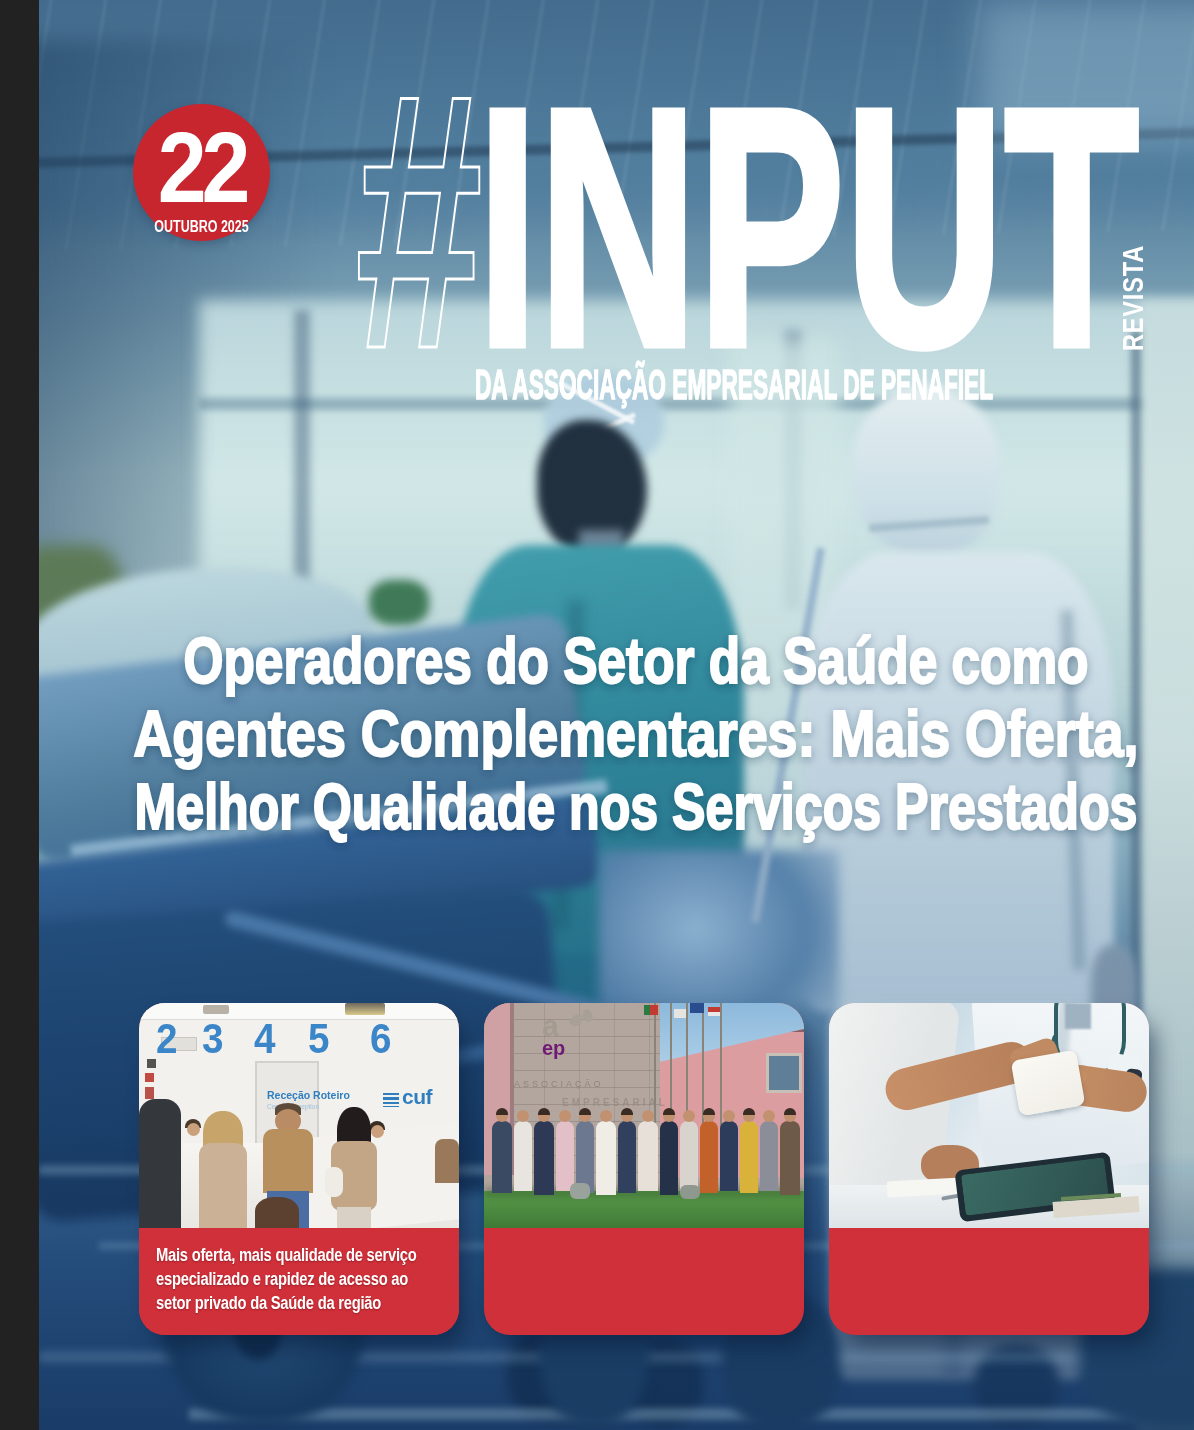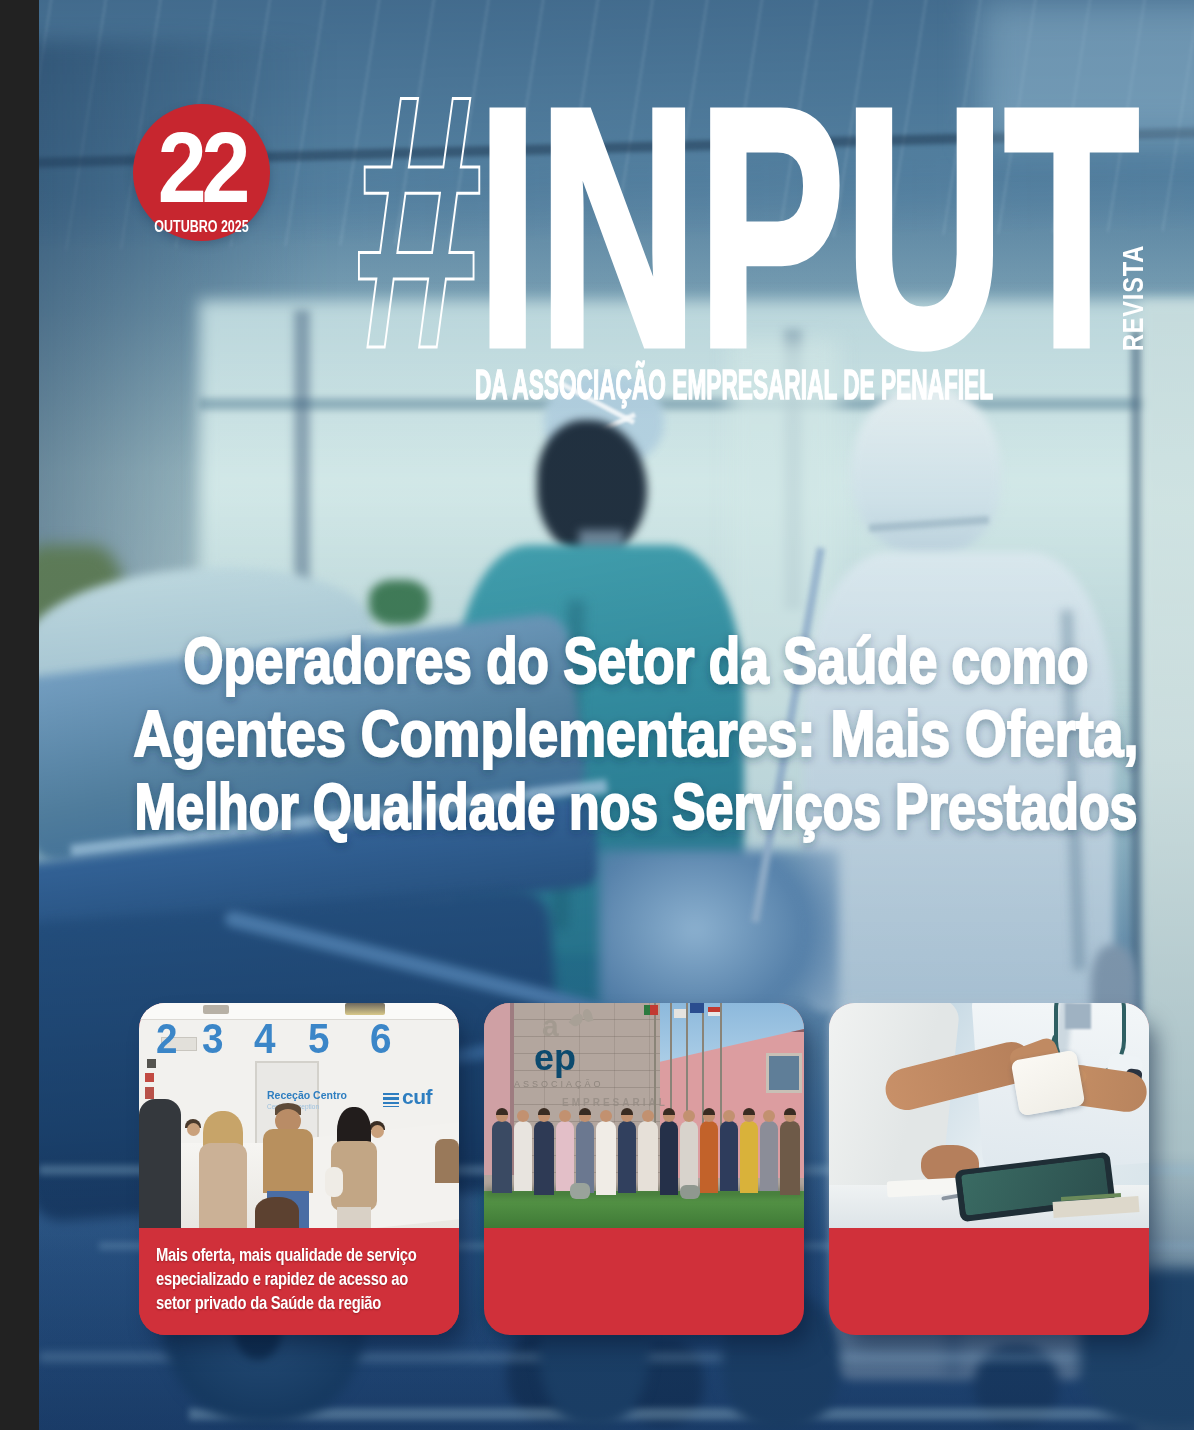--- a/index.html
+++ b/index.html
@@ -129,21 +129,21 @@
         <div class="s" style="left:22px;top:34px;width:34px;height:12px;background:#e2e0da;border:1px solid #c9c6bf;"></div>
         <span class="num" style="left:16px;">2</span>
         <span class="num" style="left:62px;">3</span>
         <span class="num" style="left:114px;">4</span>
         <span class="num" style="left:168px;">5</span>
         <span class="num" style="left:230px;">6</span>
         <div class="s" style="left:116px;top:58px;width:60px;height:88px;background:#e9e8e5;border:2px solid #d3d1cb;border-bottom:none;"></div>
         <div class="s" style="left:8px;top:56px;width:9px;height:9px;background:#55544f;"></div>
         <div class="s" style="left:6px;top:70px;width:9px;height:9px;background:#c24a42;"></div>
         <div class="s" style="left:6px;top:84px;width:9px;height:12px;background:#b8524a;"></div>
-        <div class="s" style="left:128px;top:86px;font-size:10.5px;font-weight:bold;color:#2e7ec0;">Receção Centro</div>
+        <div class="s" style="left:128px;top:86px;font-size:10.5px;font-weight:bold;color:#2e7ec0;">Receção Roteiro</div>
         <div class="s" style="left:128px;top:100px;font-size:6.5px;color:#9cc0de;">Central Reception</div>
         <div class="s" style="left:244px;top:90px;width:16px;height:14px;background:repeating-linear-gradient(180deg,#2e7ec0 0 2.5px,transparent 2.5px 4.5px);"></div>
         <div class="s" style="left:263px;top:82px;font-size:21px;font-weight:bold;color:#2e7ec0;letter-spacing:-.5px;">cuf</div>
         <div class="s" style="left:0;top:140px;width:320px;height:85px;background:linear-gradient(180deg,#f6f5f2,#e9e7e2);"></div>
         <div class="s" style="left:150px;top:128px;width:170px;height:97px;background:#f3f2ef;transform:skewY(-6deg);border-left:2px solid #dddbd5;"></div>
         <div class="s ppl" style="left:46px;top:116px;width:16px;height:9px;background:#4a3a2c;border-radius:8px 8px 0 0;"></div>
         <div class="s ppl" style="left:48px;top:120px;width:13px;height:13px;background:#caa17c;border-radius:50%;"></div>
         <div class="s ppl" style="left:230px;top:118px;width:16px;height:9px;background:#3a2e24;border-radius:8px 8px 0 0;"></div>
         <div class="s ppl" style="left:232px;top:122px;width:13px;height:13px;background:#caa17c;border-radius:50%;"></div>
         <div class="s ppl" style="left:0;top:96px;width:42px;height:129px;background:#34383d;border-radius:16px 16px 0 0;"></div>
@@ -170,21 +170,21 @@
     <div class="card">
       <div class="photo" style="background:#b2a59d;">
         <div class="s" style="left:26px;top:0;width:150px;height:172px;background-color:#b3a69e;background-image:repeating-linear-gradient(180deg,transparent 0 16px,rgba(100,90,82,.28) 16px 17px),repeating-linear-gradient(90deg,transparent 0 34px,rgba(100,90,82,.18) 34px 35px);"></div>
         <div class="s" style="left:176px;top:0;width:144px;height:80px;background:linear-gradient(180deg,#8db9dc,#b5d4ea);"></div>
         <div class="s" style="left:0;top:0;width:26px;height:172px;background:#cfa0a4;border-right:4px solid #9e7c80;"></div>
         <div class="s" style="left:176px;top:26px;width:144px;height:146px;background:#dc9da0;clip-path:polygon(0 22%,100% 0,100% 100%,0 100%);border-top:3px solid rgba(120,80,88,.8);"></div>
         <div class="s" style="left:282px;top:50px;width:30px;height:34px;background:#5f7e98;border:3px solid #c8c0b6;"></div>
         <div class="s" style="left:58px;top:6px;font-size:30px;font-weight:bold;color:#a39a90;">a</div>
         <div class="s" style="left:88px;top:10px;width:10px;height:14px;background:#a8a096;border-radius:50% 50% 50% 0;transform:rotate(40deg);"></div>
         <div class="s" style="left:99px;top:6px;width:9px;height:13px;background:#a8a096;border-radius:50% 50% 0 50%;transform:rotate(-15deg);"></div>
-        <div class="s" style="left:50px;top:34px;font-size:36px;font-weight:bold;color:#0c4a6e;">ep</div>
+        <div class="s" style="left:58px;top:34px;font-size:20px;font-weight:bold;color:#701a75;">ep</div>
         <div class="s" style="left:30px;top:76px;font-size:9px;font-weight:normal;letter-spacing:3px;color:#8f867e;">ASSOCIAÇÃO</div>
         <div class="s" style="left:78px;top:94px;font-size:10px;font-weight:bold;letter-spacing:3px;color:#938a82;opacity:.75;">EMPRESARIAL</div>
         <div class="s" style="left:170px;top:0;width:2px;height:120px;background:#8a8478;"></div>
         <div class="s" style="left:186px;top:0;width:2px;height:122px;background:#8a8478;"></div>
         <div class="s" style="left:202px;top:0;width:2px;height:124px;background:#8a8478;"></div>
         <div class="s" style="left:218px;top:0;width:2px;height:126px;background:#8a8478;"></div>
         <div class="s" style="left:236px;top:0;width:2px;height:128px;background:#8a8478;"></div>
         <div class="s" style="left:160px;top:2px;width:14px;height:10px;background:linear-gradient(90deg,#2c7a3f 0 40%,#c23a31 40%);"></div>
         <div class="s" style="left:190px;top:6px;width:12px;height:9px;background:#e6e4e0;"></div>
         <div class="s" style="left:206px;top:0;width:14px;height:10px;background:#2a4d8f;"></div>

